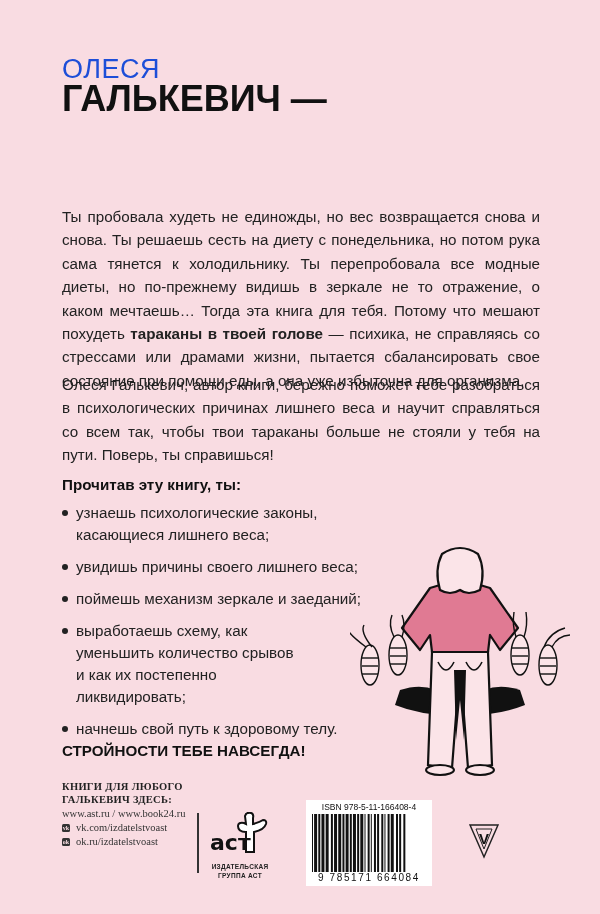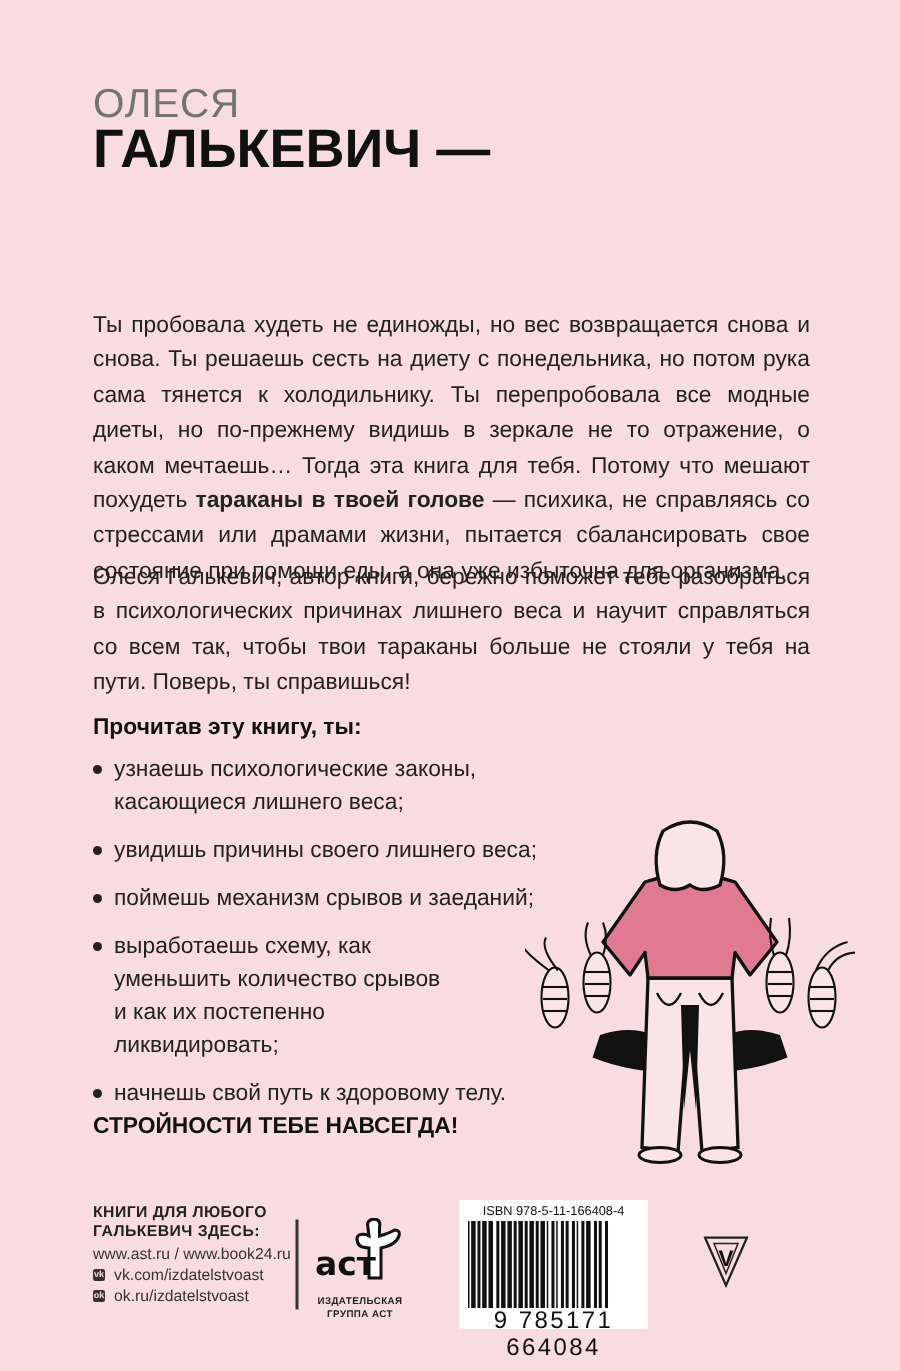--- a/index.html
+++ b/index.html
@@ -6,21 +6,21 @@
     body {
       width: 600px; height: 914px; overflow: hidden;
       background: #f9dce2;
       font-family: "Liberation Sans", "DejaVu Sans", sans-serif;
       color: #1c1a1b;
       position: relative;
     }
     .page { position: absolute; left: 0; top: 0; width: 600px; height: 914px; }
     .author-first {
       position: absolute; left: 62px; top: 54px;
-      font-size: 27px; font-weight: 300; letter-spacing: 0.5px; color: #737373;
+      font-size: 27px; font-weight: 300; letter-spacing: 0.5px; color: #1d4ed8;
       line-height: 30px;
     }
     .author-last {
       position: absolute; left: 62px; top: 84px;
       font-size: 36px; font-weight: 700; color: #111; line-height: 30px;
     }
     .bio {
       position: absolute; left: 62px; top: 137px; width: 480px;
       font-size: 14.2px; font-style: italic; line-height: 20px; color: #222;
     }
@@ -43,21 +43,21 @@
     .bullets li { position: relative; padding-left: 14px; margin-bottom: 10px; }
     .bullets li .dot {
       position: absolute; left: 0; top: 8px; width: 6px; height: 6px;
       border-radius: 50%; background: #222;
     }
     .slogan {
       position: absolute; left: 62px; top: 742px;
       font-size: 15.2px; font-weight: 700; color: #111;
     }
     .illustration { position: absolute; left: 350px; top: 540px; width: 220px; height: 250px; }
-    .footer-left { position: absolute; left: 62px; top: 802px; width: 140px; }
+    .footer-left { position: absolute; left: 62px; top: 780px; width: 140px; font-family: Liberation Serif, serif; }
     .footer-head {
       font-size: 10.5px; font-weight: 700; line-height: 13px; color: #222; letter-spacing: 0.3px;
     }
     .footer-link { font-size: 10.5px; line-height: 14px; color: #333; margin-top: 1px; white-space: nowrap; }
     .social-row { display: flex; align-items: center; gap: 6px; font-size: 10.5px; line-height: 14px; color: #333; }
     .social-icon {
       width: 8px; height: 8px; background: #333; border-radius: 1.5px; display: inline-block;
       color: #f9dce2; font-size: 6px; line-height: 8px; text-align: center; font-weight: 700;
     }
     .divider { position: absolute; left: 197px; top: 813px; width: 1.5px; height: 60px; background: #333; }
@@ -70,21 +70,21 @@
       position: absolute; left: 306px; top: 800px; width: 126px; height: 86px;
       background: #fff;
     }
     .isbn-text {
       position: absolute; left: 0; top: 2px; width: 126px; text-align: center;
       font-size: 8.5px; color: #111; letter-spacing: 0;
     }
     .bars { position: absolute; left: 6px; top: 14px; width: 114px; height: 58px; }
     .bar-digits {
       position: absolute; left: 0; top: 72px; width: 126px; text-align: center;
-      font-size: 16px; color: #111; letter-spacing: 1.6px; font-family: "Liberation Sans", sans-serif;
+      font-size: 10px; color: #111; letter-spacing: 1.6px; font-family: "Liberation Sans", sans-serif;
     }
     .age-mark { position: absolute; left: 469px; top: 823px; width: 30px; height: 36px; }
     .watermark {
       position: absolute; left: 545px; top: 924px;
       font-size: 8.5px; color: #666; font-family: "DejaVu Sans Mono", monospace;
     }
   </style>
 </head>
 <body>
 
@@ -95,21 +95,21 @@
 
   <div class="para p1"><span>Ты пробовала худеть не единожды, но вес возвращается снова и снова. Ты решаешь сесть на диету с понедельника, но потом рука сама тянется к холодильнику. Ты перепробовала все модные диеты, но по-прежнему видишь в зеркале не то отражение, о каком мечтаешь… Тогда эта книга для тебя. Потому что мешают похудеть </span><b>тараканы в твоей голове</b><span> — психика, не справляясь со стрессами или драмами жизни, пытается сбалансировать свое состояние при помощи еды, а она уже избыточна для организма.</span></div>
 
   <div class="para p2">Олеся Галькевич, автор книги, бережно поможет тебе разобраться в психологических причинах лишнего веса и научит справляться со всем так, чтобы твои тараканы больше не стояли у тебя на пути. Поверь, ты справишься!</div>
 
   <div class="lead">Прочитав эту книгу, ты:</div>
 
   <ul class="bullets">
     <li style="width:290px"><span class="dot"></span><span>узнаешь психологические законы, касающиеся лишнего веса;</span></li>
     <li><span class="dot"></span><span>увидишь причины своего лишнего веса;</span></li>
-    <li><span class="dot"></span><span>поймешь механизм срывов и заеданий;</span></li>
+    <li><span class="dot"></span><span>поймешь механизм зеркале и заеданий;</span></li>
     <li style="width:230px"><span class="dot"></span><span>выработаешь схему, как уменьшить количество срывов и как их постепенно ликвидировать;</span></li>
     <li><span class="dot"></span><span>начнешь свой путь к здоровому телу.</span></li>
   </ul>
 
   <svg class="illustration" viewBox="0 0 220 250">
 
     <path d="M50 150 Q80 140 100 160 L100 175 Q70 175 45 165 Z" fill="#111"></path>
     <path d="M170 150 Q140 140 120 160 L120 175 Q150 175 175 165 Z" fill="#111"></path>
 
     <path d="M82 112 L138 112 L142 225 L118 228 L112 150 L108 150 L102 228 L78 225 Z" fill="#fbe4e8" stroke="#111" stroke-width="2.2"></path>

